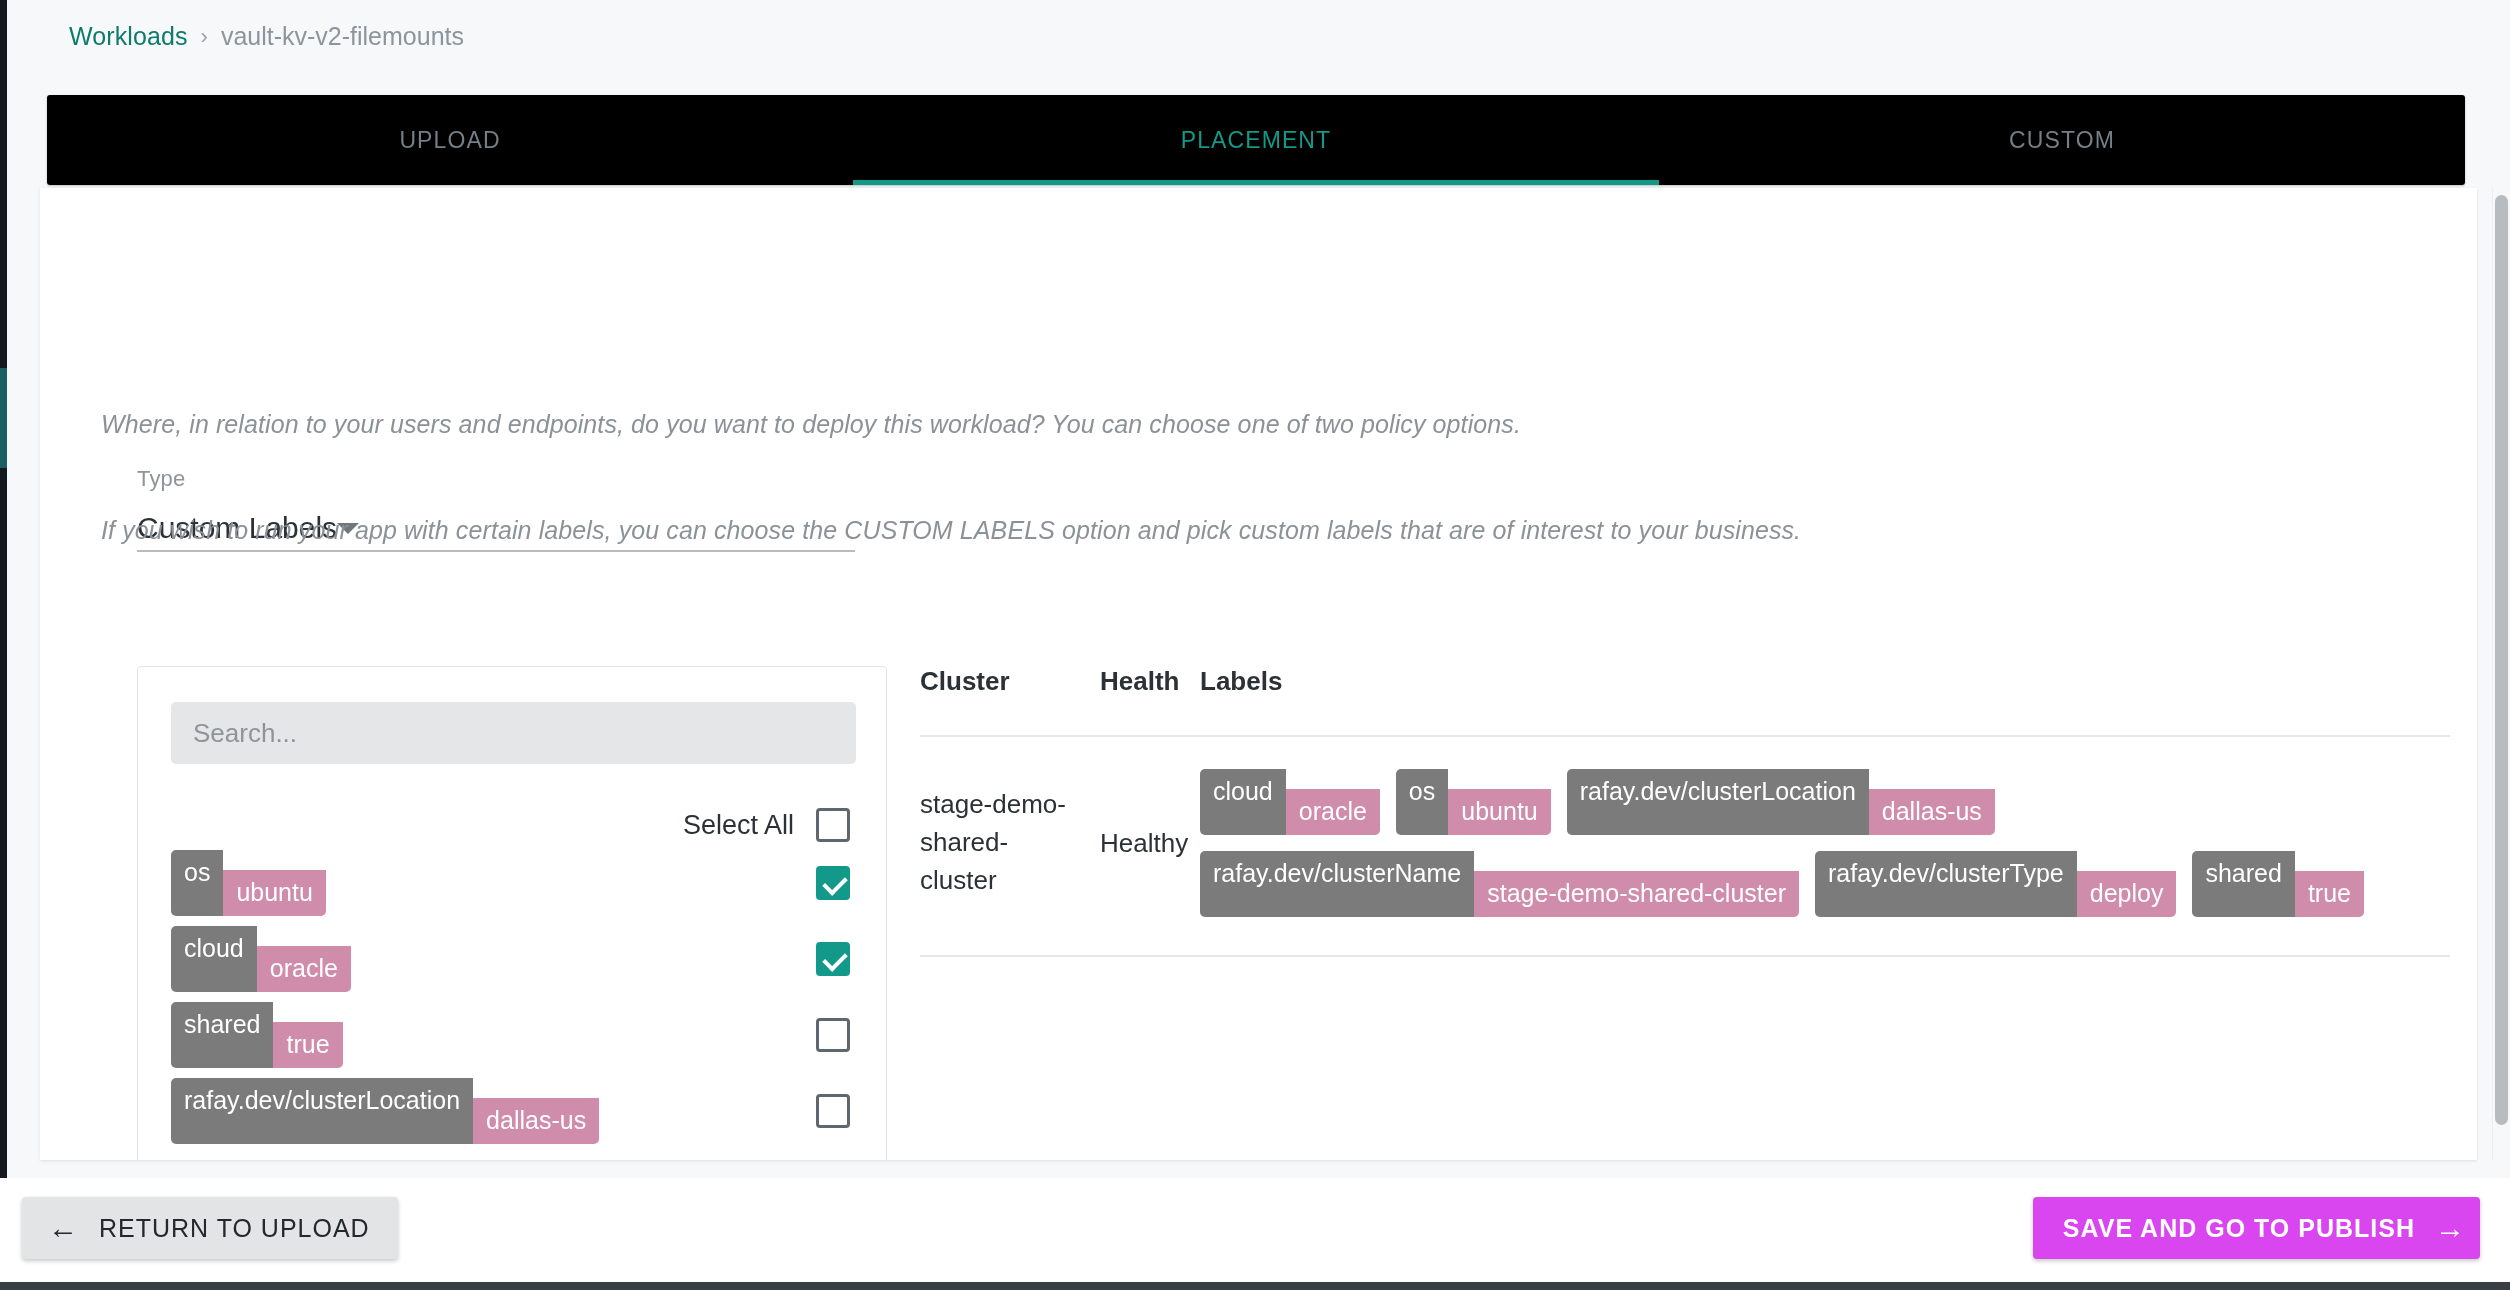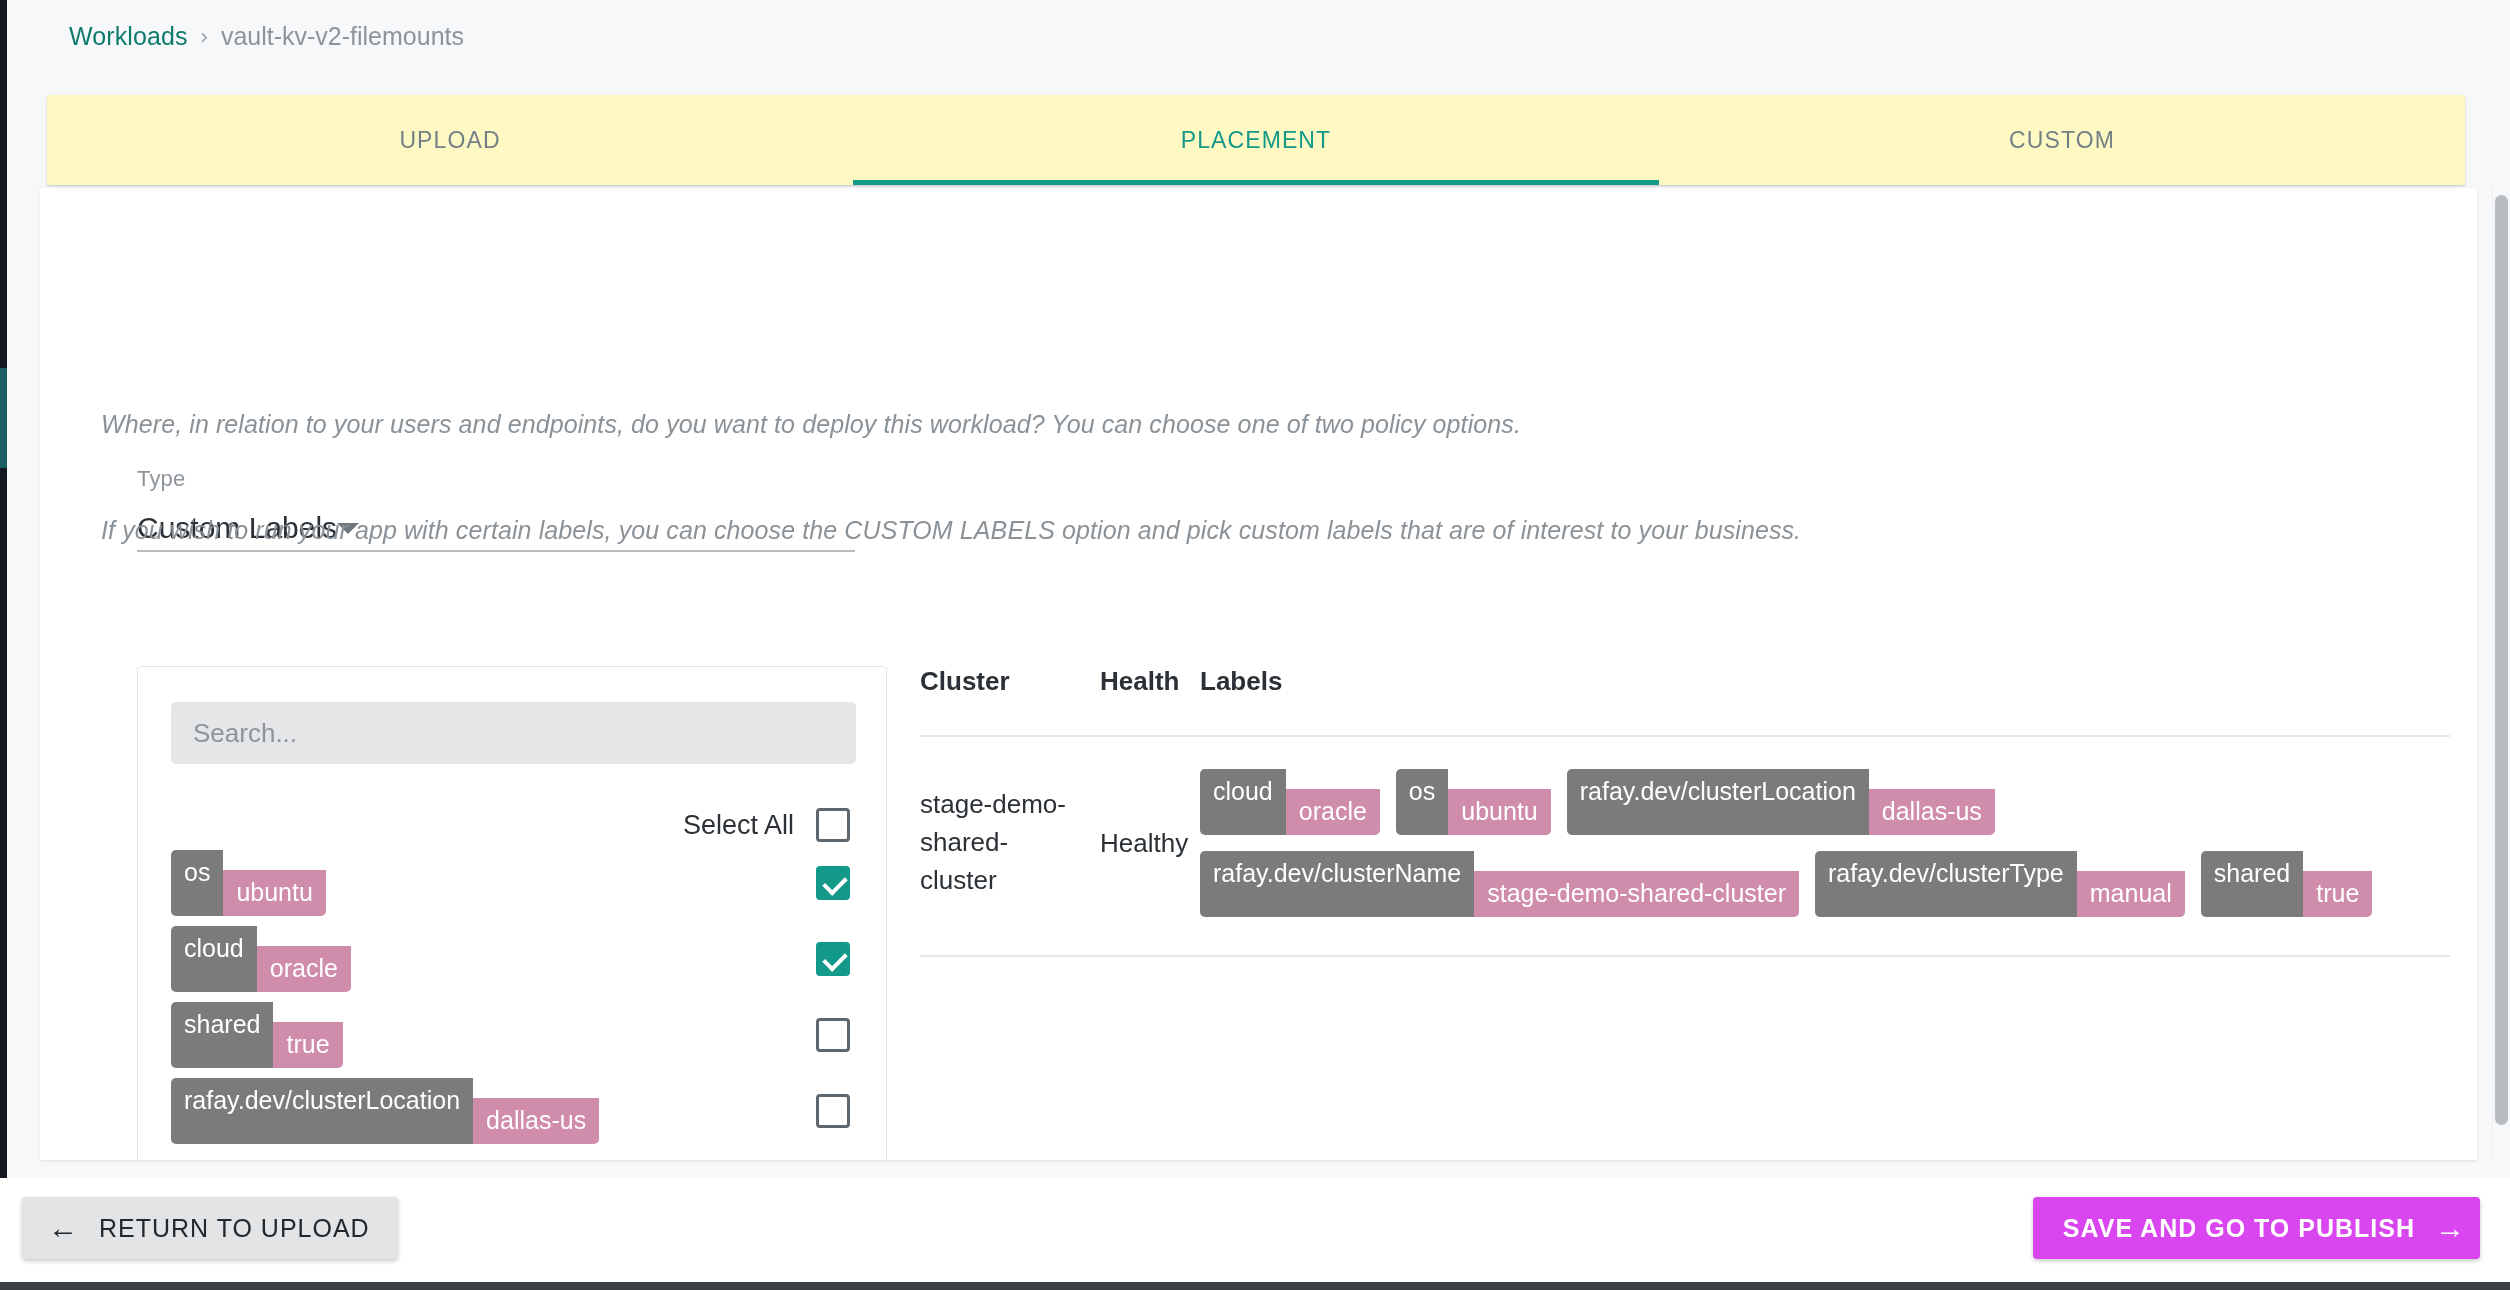--- a/index.html
+++ b/index.html
@@ -36,21 +36,21 @@
     font-size: 25px; line-height: 1;
   }
   .bc-link { color: #0f7b6c; letter-spacing: .1px; }
   .bc-sep { color: #9aa3ab; font-size: 22px; }
   .bc-current { color: #8d959c; }
 
   
   .tabs-card {
     position: absolute; left: 40px; top: 95px;
     width: 2418px; height: 90px;
-    background: #fef9c3;
+    background: #000000;
     border-radius: 3px;
     box-shadow: 0 1px 3px rgba(0,0,0,.13), 0 1px 2px rgba(0,0,0,.10);
     display: flex;
   }
   .tab {
     flex: 1; height: 100%;
     display: flex; align-items: center; justify-content: center;
     position: relative;
     font-size: 23px; letter-spacing: 1.1px;
     color: #757f87;
@@ -381,21 +381,21 @@
           <span class="chip">
             <span class="k">rafay.dev/clusterLocation</span>
             <span class="v">dallas-us</span>
           </span>
           <span class="chip">
             <span class="k">rafay.dev/clusterName</span>
             <span class="v">stage-demo-shared-cluster</span>
           </span>
           <span class="chip">
             <span class="k">rafay.dev/clusterType</span>
-            <span class="v">manual</span>
+            <span class="v">deploy</span>
           </span>
           <span class="chip">
             <span class="k">shared</span>
             <span class="v">true</span>
           </span>
         </div>
       </div>
     </div>
 
   </div>

